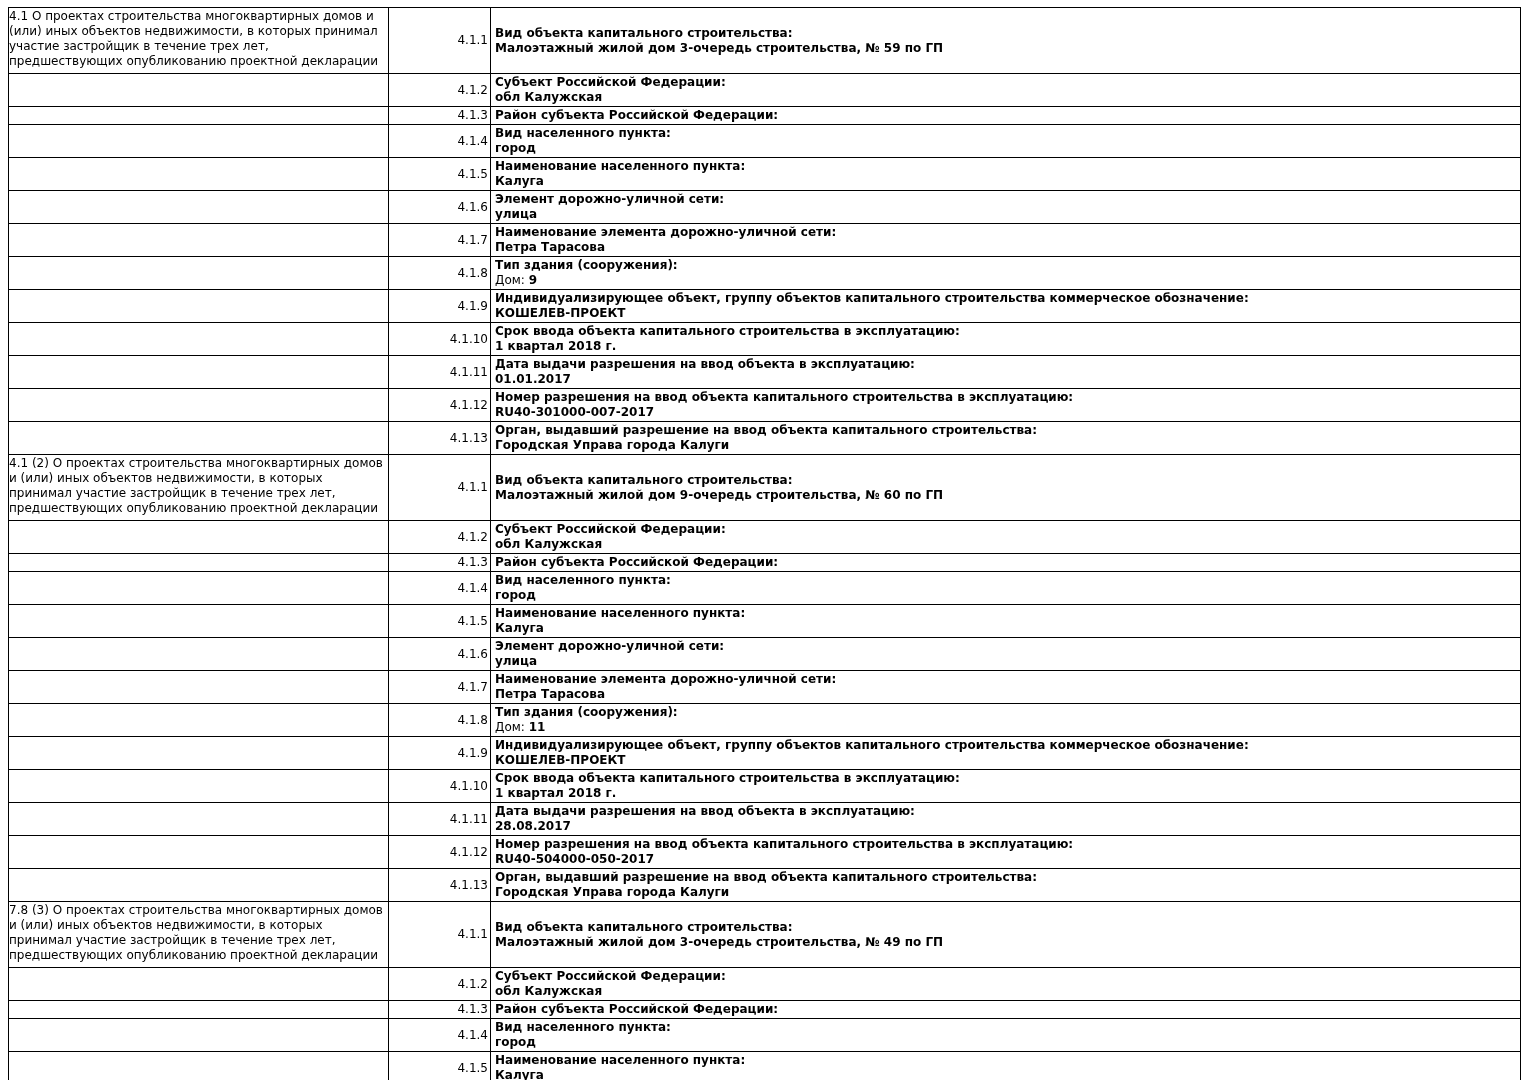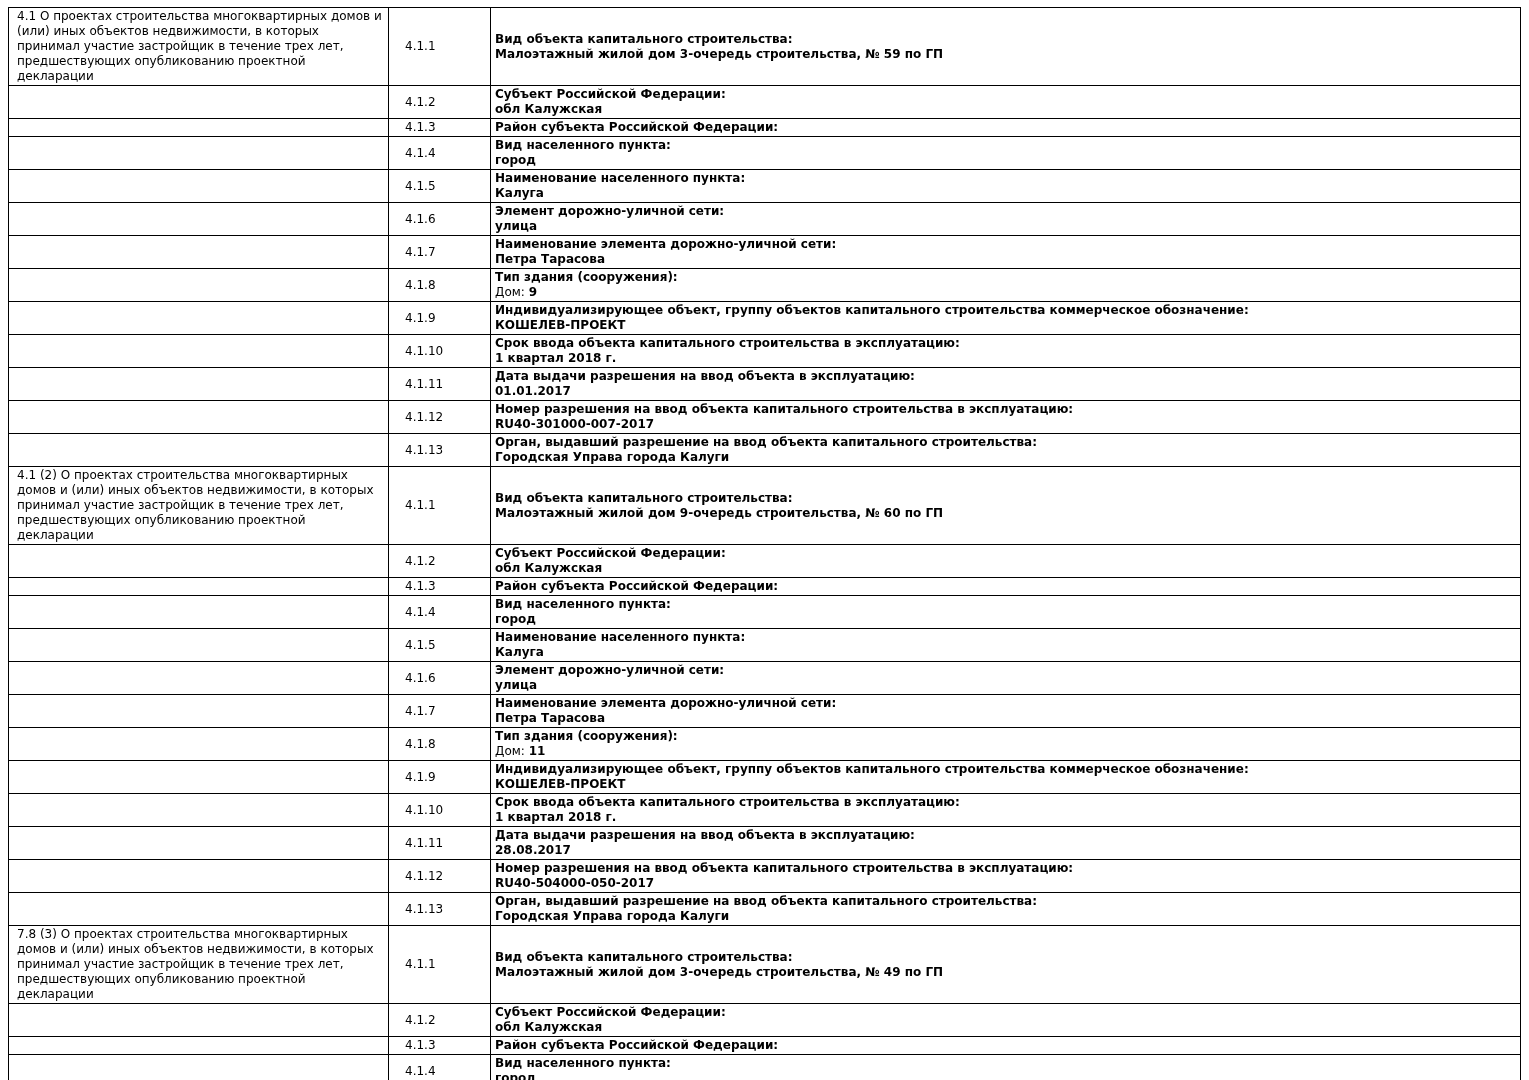--- a/index.html
+++ b/index.html
@@ -23,27 +23,28 @@
   col.c-desc  { width:380px; }
   col.c-code  { width:102px; }
   col.c-value { width:auto;  }
   td {
     border:1px solid #000000;
     vertical-align:middle;
     overflow:hidden;
   }
   td.desc {
     vertical-align:top;
-    padding:1px 4px 1px 8px;
+    padding:1px 4px 1px 0;
     line-height:15px;
     margin-left:22px;
   }
   td.code {
-    padding:0 16px;
+    padding:0 2px;
     line-height:15px;
+    text-align:right;
   }
   td.value {
     padding:1px 4px;
     line-height:15px;
   }
   tr.first td { height:66px; }
   tr.single td { height:17px; }
   .label-line { font-weight:bold; }
   .value-line { font-weight:bold; }
   .value-prefix { font-weight:normal; }

